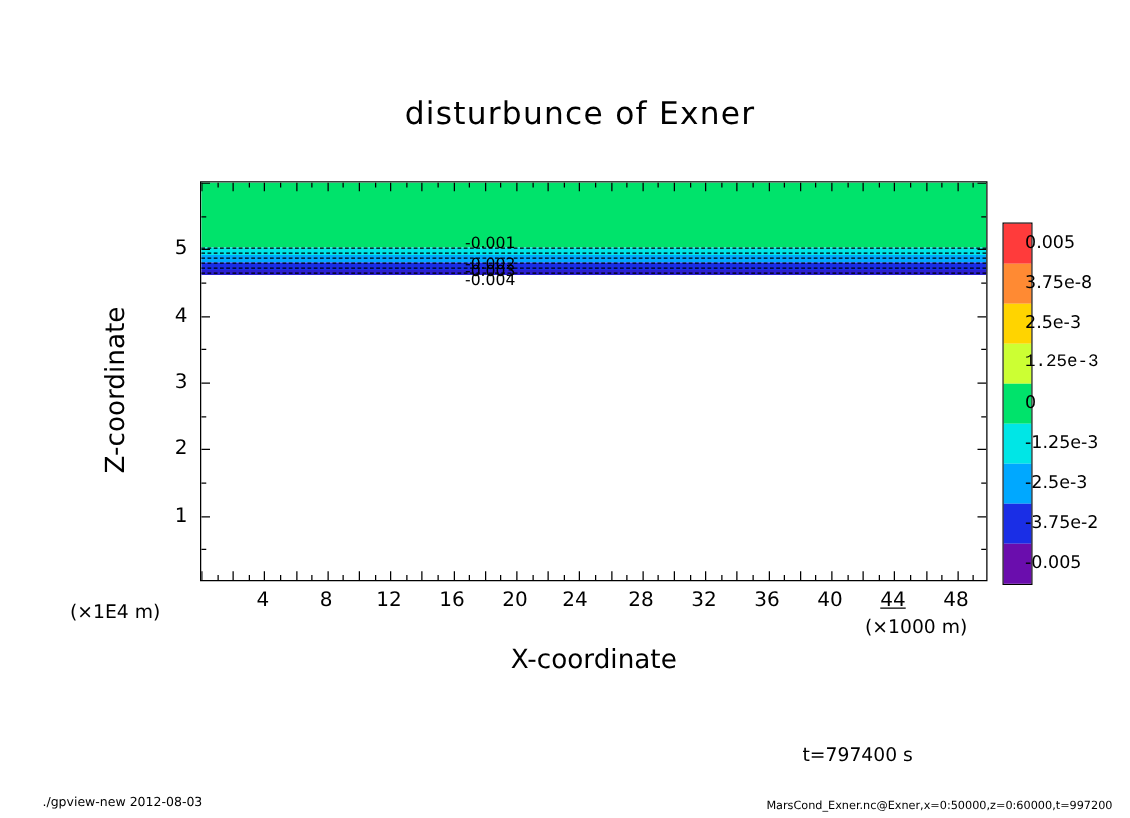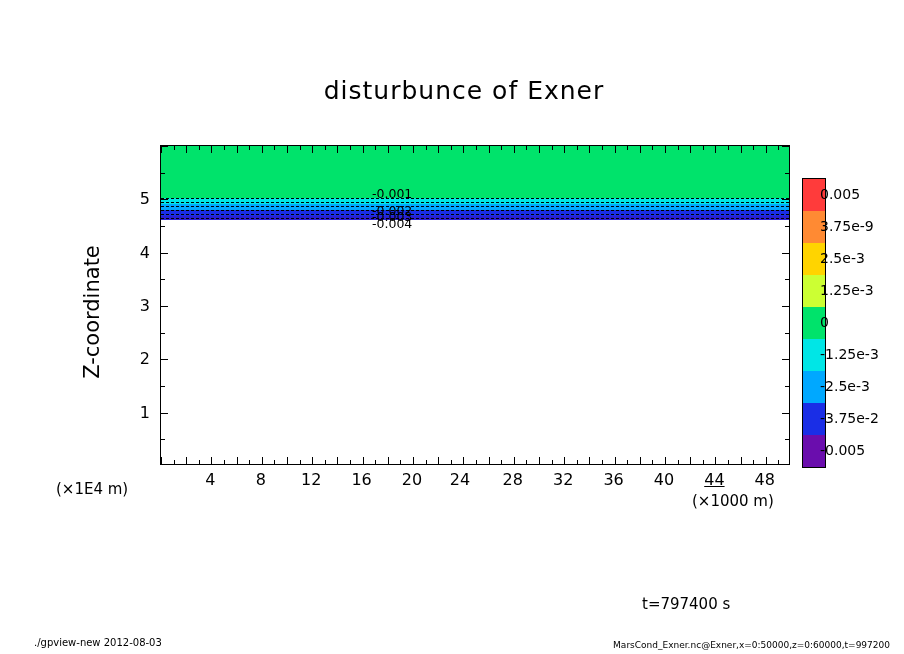--- a/index.html
+++ b/index.html
@@ -323,20 +323,21 @@
     </div>
   <div id="ynums" class="abs">
       <div class="ylabel-num" style="left: 106px; width: 32px; top: 411.667px;">1</div>
       <div class="ylabel-num" style="left: 106px; width: 32px; top: 358.333px;">2</div>
       <div class="ylabel-num" style="left: 106px; width: 32px; top: 305px;">3</div>
       <div class="ylabel-num" style="left: 106px; width: 32px; top: 251.667px;">4</div>
       <div class="ylabel-num" style="left: 106px; width: 32px; top: 198.333px;">5</div>
     </div>
 
   <div id="ylabel-axis">Z-coordinate</div>
+  <div id="xlabel-axis" class="abs">X-coordinate</div>
   <div id="xunits" class="abs">(×1000 m)</div>
   <div id="yunits" class="abs">(×1E4 m)</div>
 
   <div id="time-text" class="abs">t=797400 s</div>
 
   <div id="footer-left" class="abs">./gpview-new   2012-08-03</div>
   <div id="footer-right" class="abs">MarsCond_Exner.nc@Exner,x=0:50000,z=0:60000,t=997200</div>
 
   <div id="colorbar" class="abs">
       <div class="cb-cell" style="background: rgb(255, 59, 59);"></div>
@@ -344,23 +345,23 @@
       <div class="cb-cell" style="background: rgb(255, 212, 0);"></div>
       <div class="cb-cell" style="background: rgb(204, 255, 51);"></div>
       <div class="cb-cell" style="background: rgb(0, 227, 107);"></div>
       <div class="cb-cell" style="background: rgb(0, 230, 230);"></div>
       <div class="cb-cell" style="background: rgb(0, 168, 255);"></div>
       <div class="cb-cell" style="background: rgb(26, 46, 230);"></div>
       <div class="cb-cell" style="background: rgb(106, 13, 173);"></div>
     </div>
   <div id="colorbar-labels">
       <div class="cb-tick-label" style="top: 194px;">0.005</div>
-      <div class="cb-tick-label" style="top: 226px;">3.75e-9</div>
+      <div class="cb-tick-label" style="top: 226px;">3.75e-8</div>
       <div class="cb-tick-label" style="top: 258px;">2.5e-3</div>
-      <div class="cb-tick-label" style="top: 290px;">1.25e-3</div>
+      <div class="cb-tick-label" style="top: 290px; font-family: Liberation Mono, monospace;">1.25e-3</div>
       <div class="cb-tick-label" style="top: 322px;">0</div>
       <div class="cb-tick-label" style="top: 354px;">-1.25e-3</div>
       <div class="cb-tick-label" style="top: 386px;">-2.5e-3</div>
       <div class="cb-tick-label" style="top: 418px;">-3.75e-2</div>
       <div class="cb-tick-label" style="top: 450px;">-0.005</div>
     </div>
 
 </div>
 
 </body></html>

